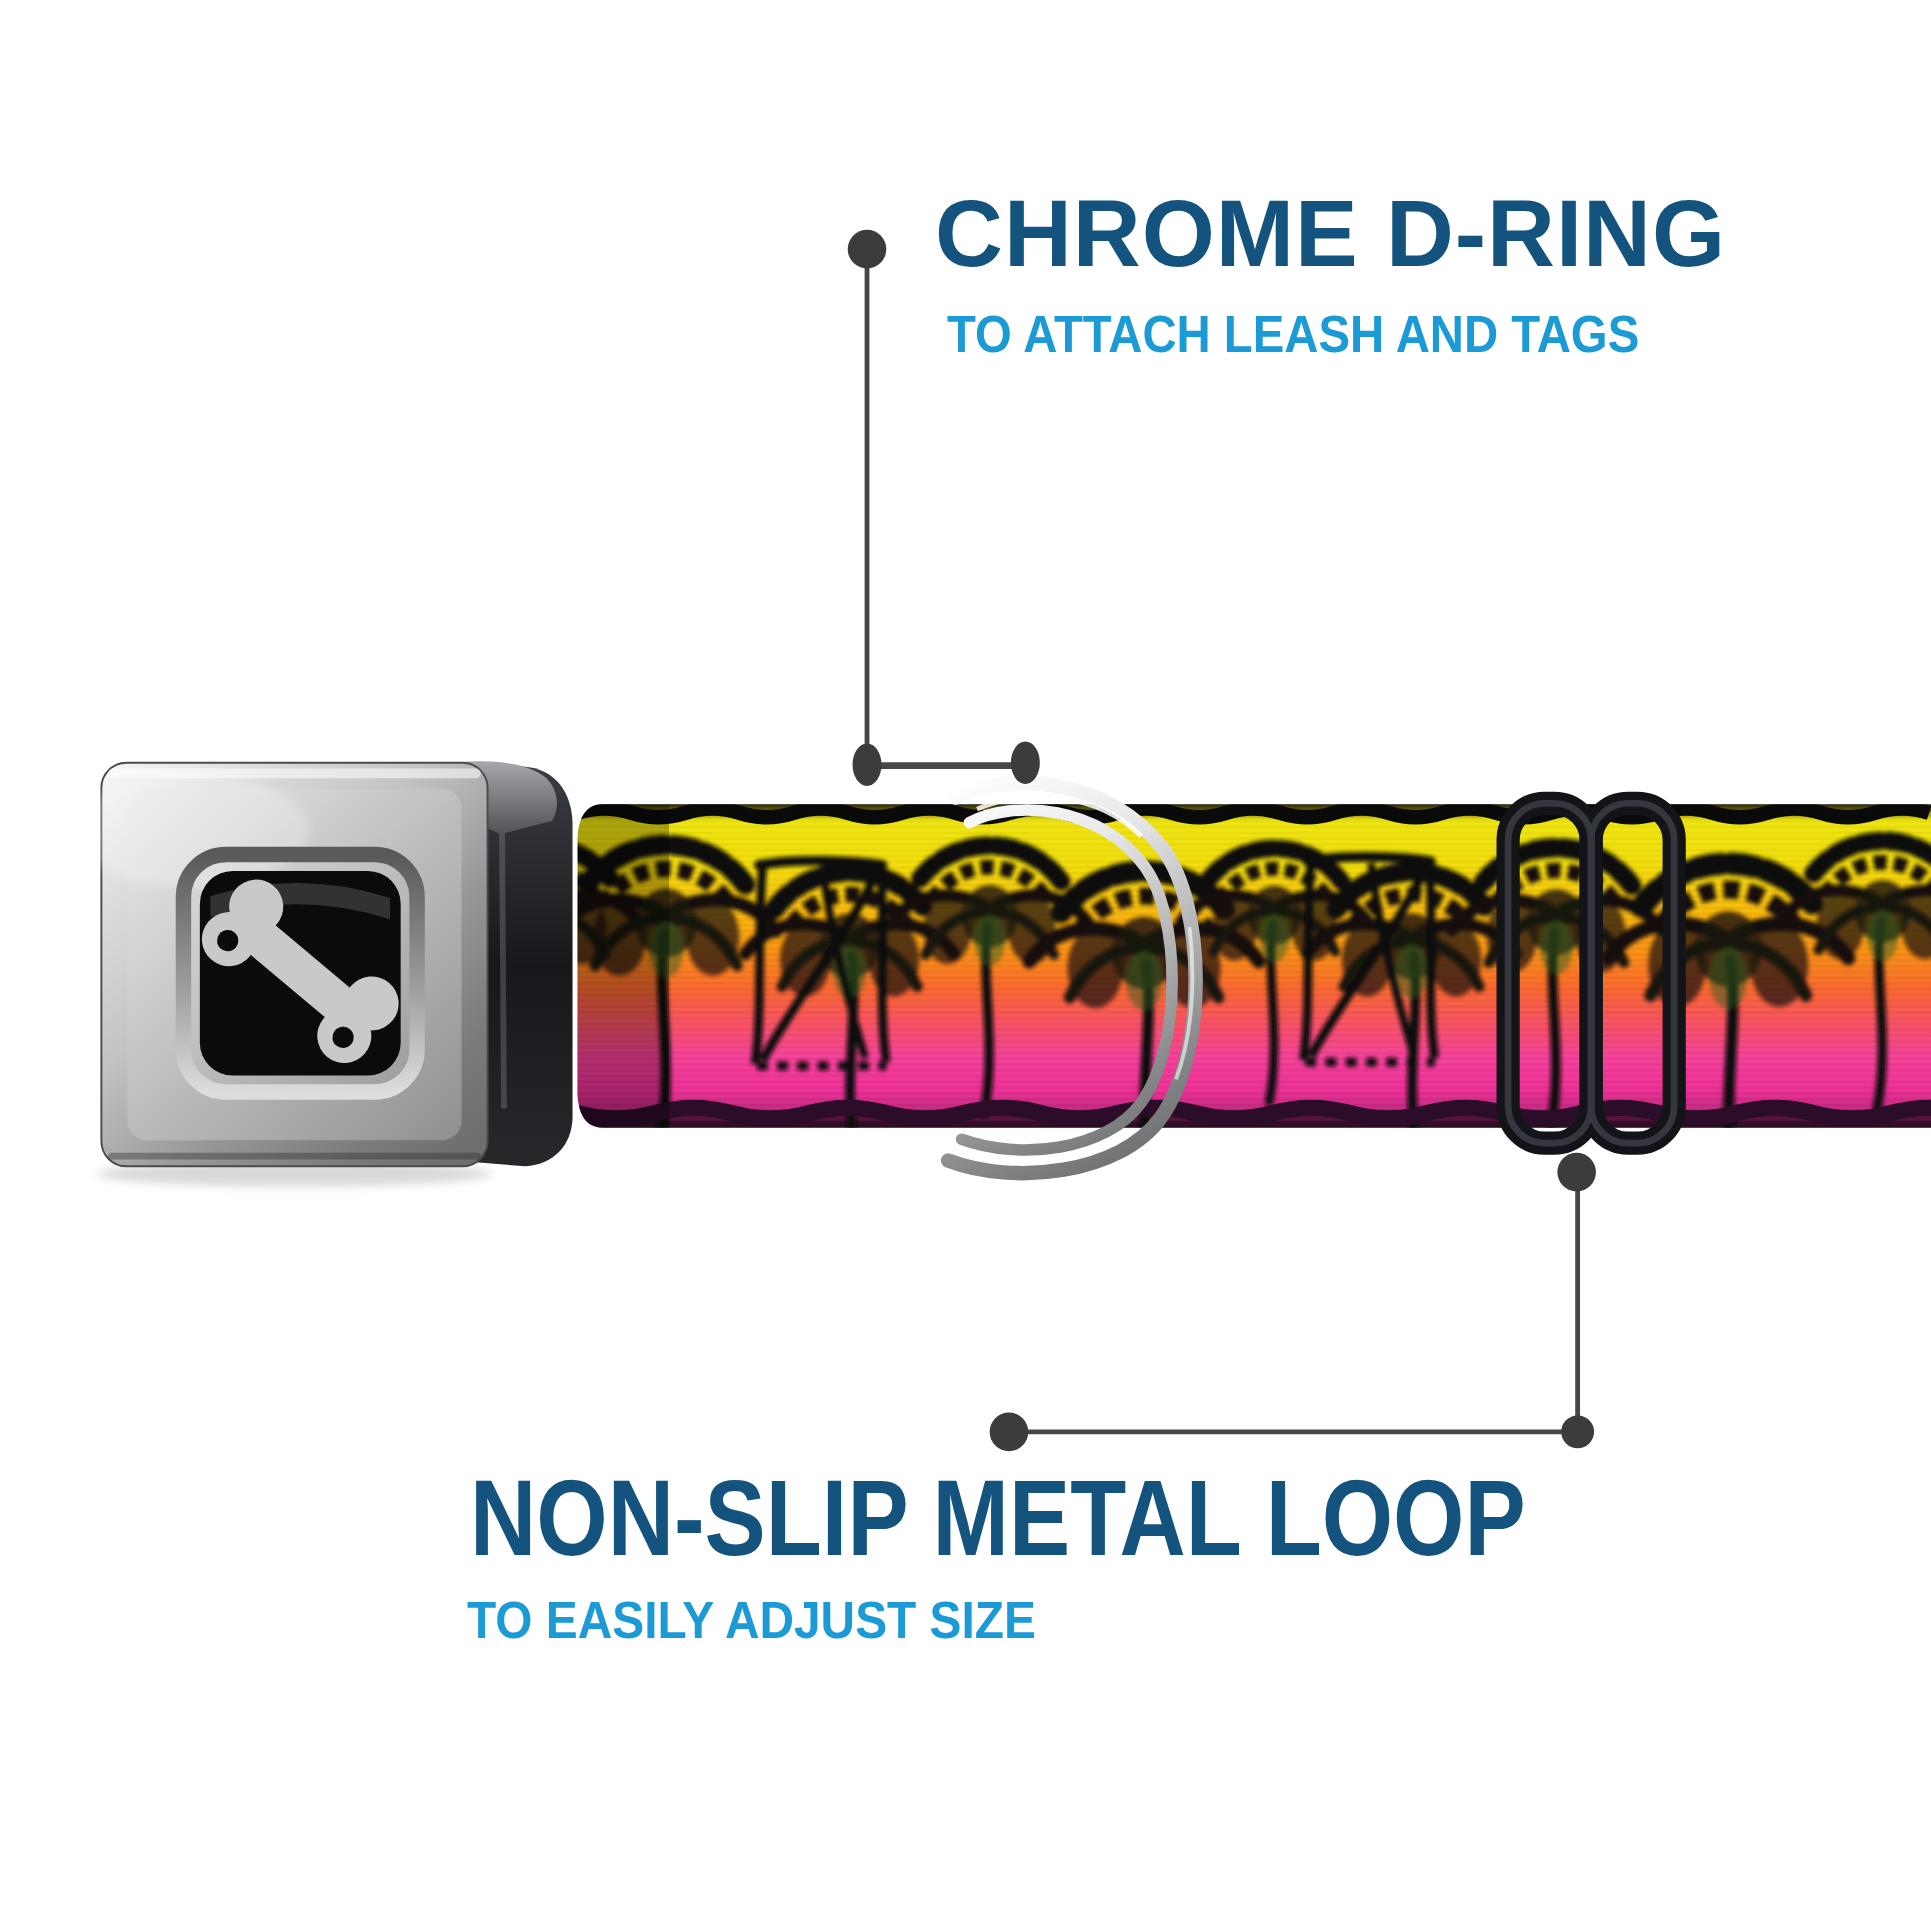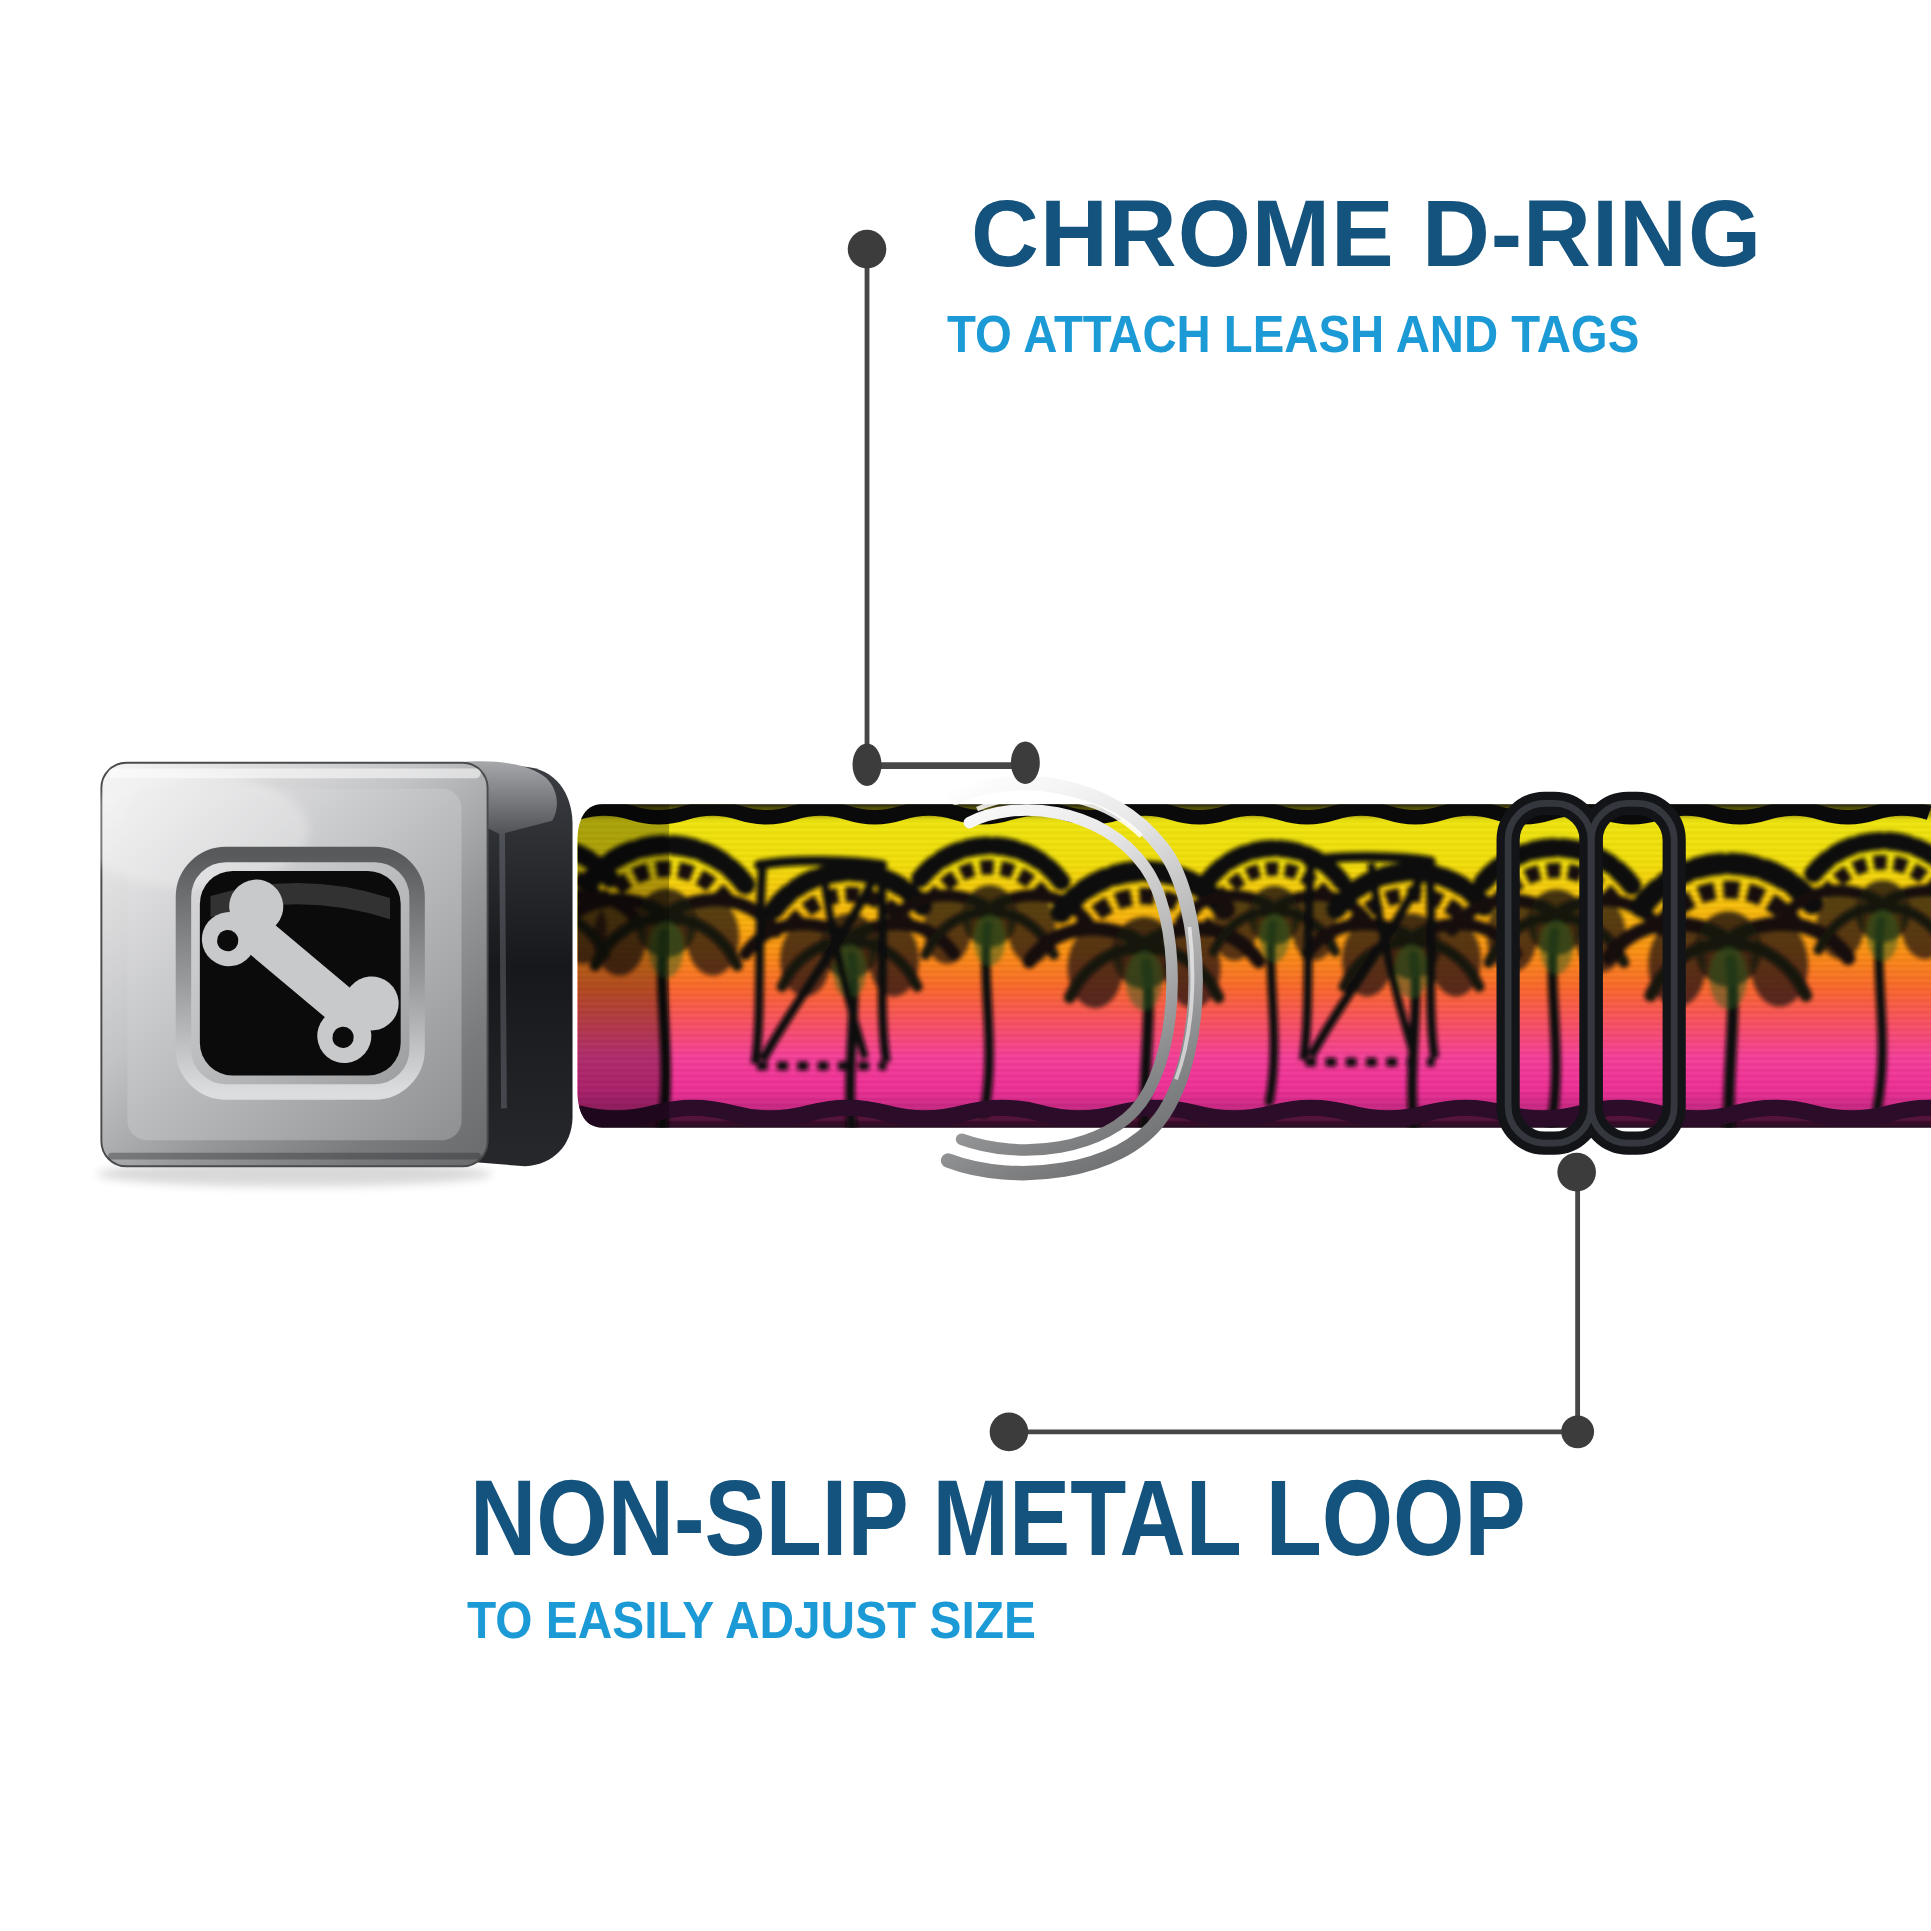--- a/index.html
+++ b/index.html
@@ -3,21 +3,21 @@
 <meta charset="utf-8">
 <style>
   html,body{margin:0;padding:0;background:#ffffff;}
   .canvas{
     position:relative;width:1931px;height:1931px;background:#ffffff;overflow:hidden;
     font-family:"Liberation Sans",sans-serif;
   }
   .callout-text{position:absolute;white-space:nowrap;font-weight:bold;line-height:1;transform-origin:left top;}
   .t-title{color:#14537d;}
   .t-sub{color:#1b9ad6;}
-  .top-title{left:935px;top:187px;font-size:94px;letter-spacing:1px;transform:scaleX(1.0);margin-left:36px;}
+  .top-title{left:935px;top:187px;font-size:94px;letter-spacing:1px;transform:scaleX(1.0);}
   .top-sub{left:947px;top:308px;font-size:52px;transform:scaleX(0.91);}
   .bottom-title{left:470px;top:1464px;font-size:108px;transform:scaleX(0.85);}
   .bottom-sub{left:467px;top:1594px;font-size:52px;transform:scaleX(0.92);}
   svg{position:absolute;left:0;top:0;}
 </style>
 </head>
 <body>
 
 <div class="canvas">
 

